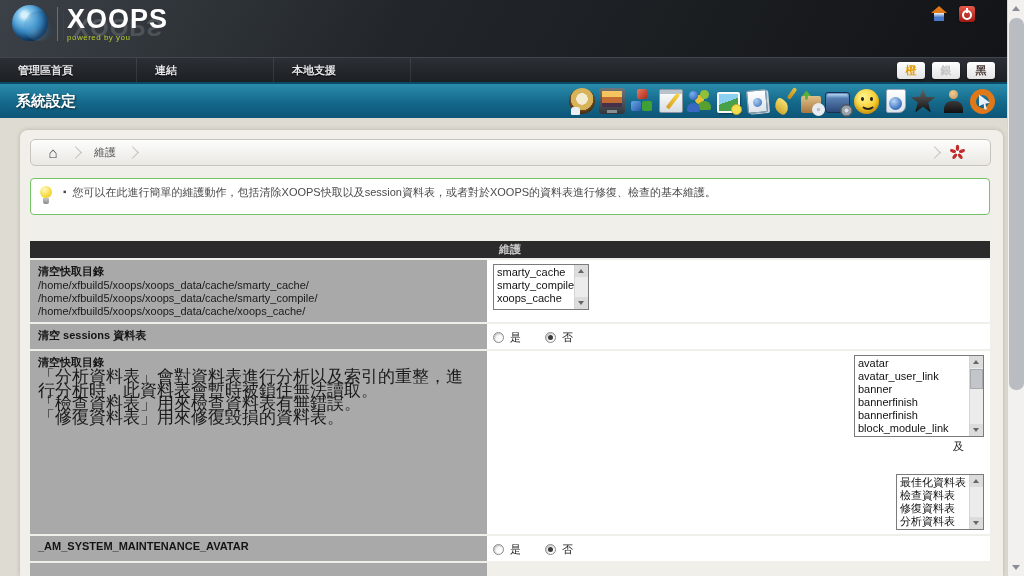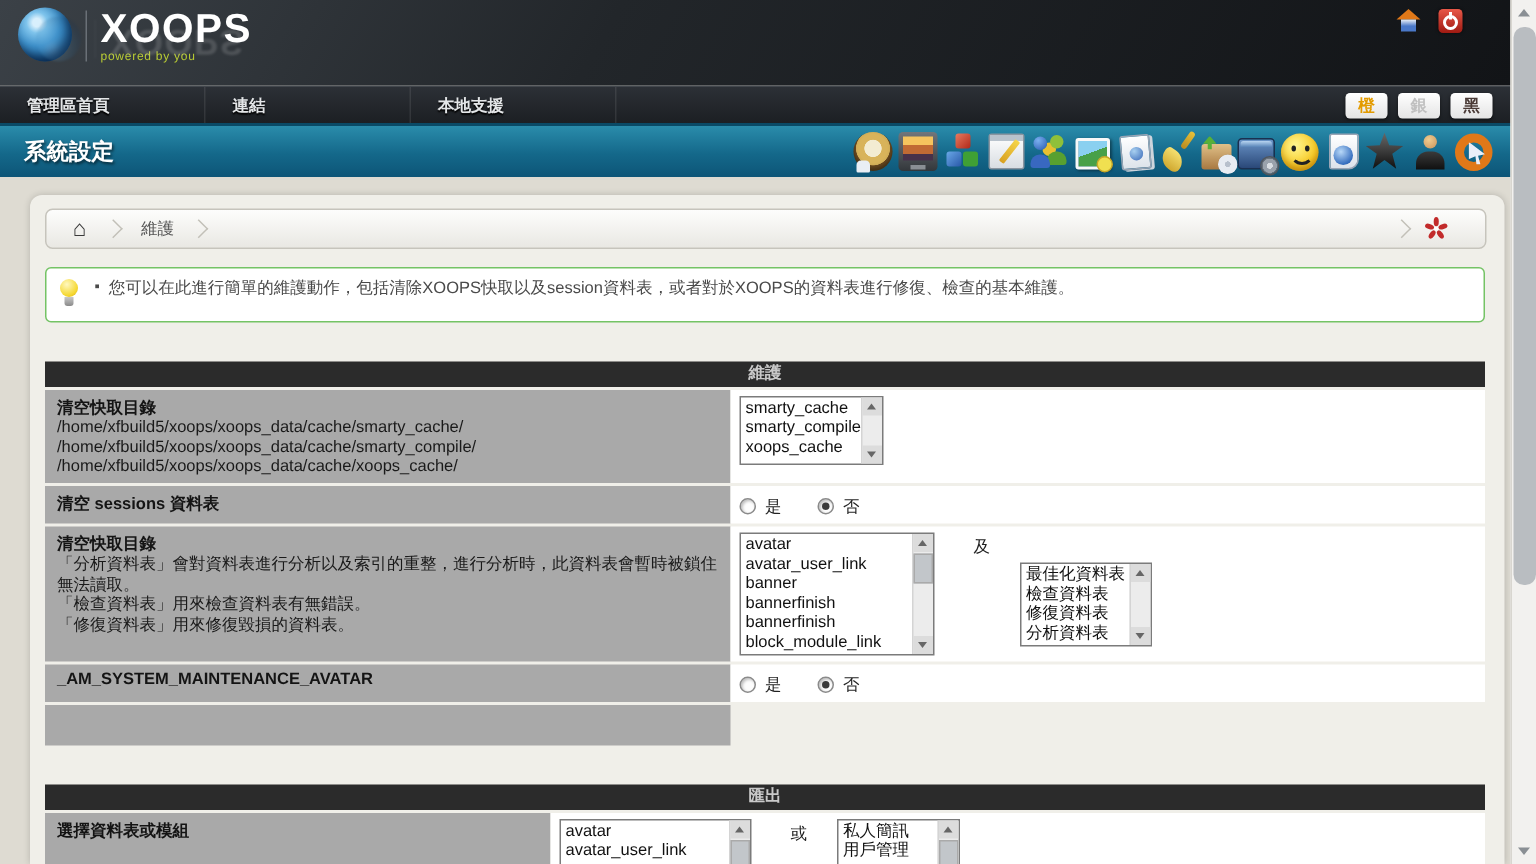--- a/index.html
+++ b/index.html
@@ -105,21 +105,21 @@
 
 .tbl { margin:0 3px 0 0; }
 .tbl-head { background:#2b2b2b; color:#c9c9c9; font-size:11px; font-weight:bold; text-align:center; height:17px; line-height:17px; margin-bottom:2px; }
 .trow { display:flex; margin-bottom:2px; }
 .lbl { background:#a9a9a9; padding:4px 8px; font-size:11px; color:#141414; }
 .val { flex:1; background:#ffffff; padding:4px 6px; font-size:11px; color:#222; }
 .t1 .lbl { width:457px; }
 .t2 .lbl { width:337px; }
 .lbl b { font-size:11px; }
 .path-line { font-size:11px; line-height:13px; color:#1a1a1a; }
-.desc-line { font-size:11px; line-height:13.5px; color:#1a1a1a; }
+.desc-line { font-size:17px; line-height:13.5px; color:#1a1a1a; }
 .t2 { margin-top:26px; }
 
 
 .listbox { background:#fff; border:1px solid #7b7b7b; position:relative; font-size:11px; overflow:hidden; }
 .opts { padding:1px 16px 0 3px; }
 .opt { height:13px; line-height:13px; white-space:nowrap; color:#111; cursor:default; }
 .lb-scroll { position:absolute; right:0; top:0; bottom:0; width:14px; background:#ececec; border-left:1px solid #d4d4d4; cursor:pointer; }
 .lb-up,.lb-dn { position:absolute; left:0; width:13px; height:12px; background:#dcdcdc; }
 .lb-up { top:0; } .lb-dn { bottom:0; }
 .lb-up::after { content:""; position:absolute; left:3px; top:4px; border-left:3px solid transparent; border-right:3px solid transparent; border-bottom:4px solid #666; }
@@ -127,21 +127,21 @@
 .lb-thumb { position:absolute; left:0; width:13px; background:#c2c6ca; border:1px solid #aaa; }
 
 
 .radio-row { display:flex; align-items:center; gap:6px; padding-top:2px; }
 .radio { position:relative; width:11px; height:11px; border-radius:50%; background:#fdfdfd; border:1px solid #8a8a8a; box-shadow:inset 1px 1px 2px rgba(0,0,0,.25); cursor:pointer; }
 .radio.sel::after { content:""; position:absolute; inset:2px; background:#3a3a3a; border-radius:50%; }
 .radio-label { font-size:11px; margin-right:18px; }
 
 .btn-submit { font-size:11px; color:#39557a; background:linear-gradient(#fcfcfc,#dadada); border:1px solid #9a9a9a; border-radius:3px; padding:3px 11px; cursor:pointer; margin:2px 0; }
 
-.lb-table-wrap { display:flex; align-items:flex-start; }
+.lb-table-wrap { display:flex; align-items:flex-end;flex-direction:column; }
 .conj { font-size:11px; margin:2px 20px 0 26px; }
 </style>
 </head>
 <body>
 
 <div class="page">
 
   <div class="topbar">
     <div class="logo">
       <div class="sphere"></div>

